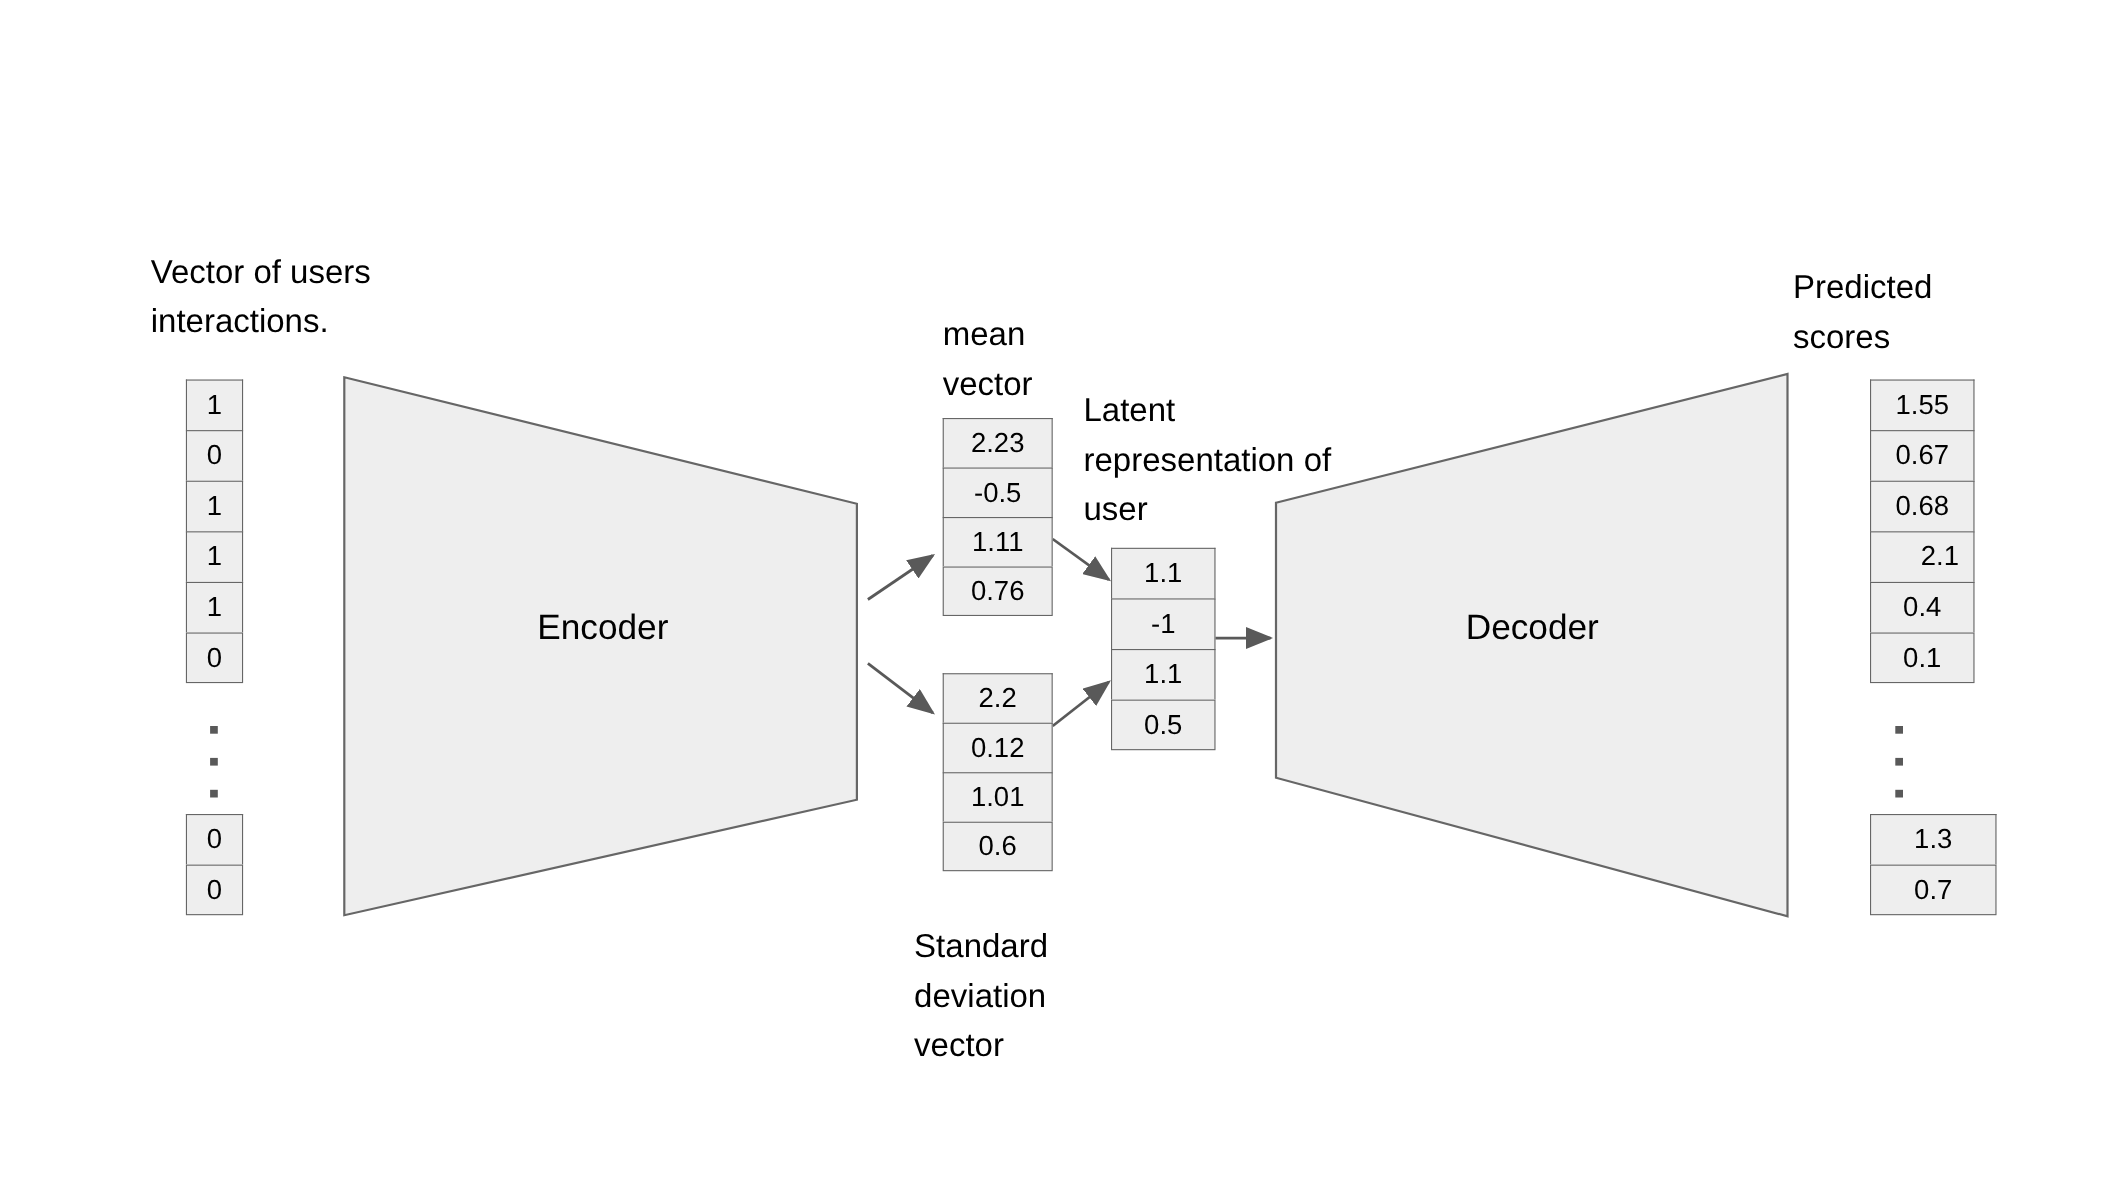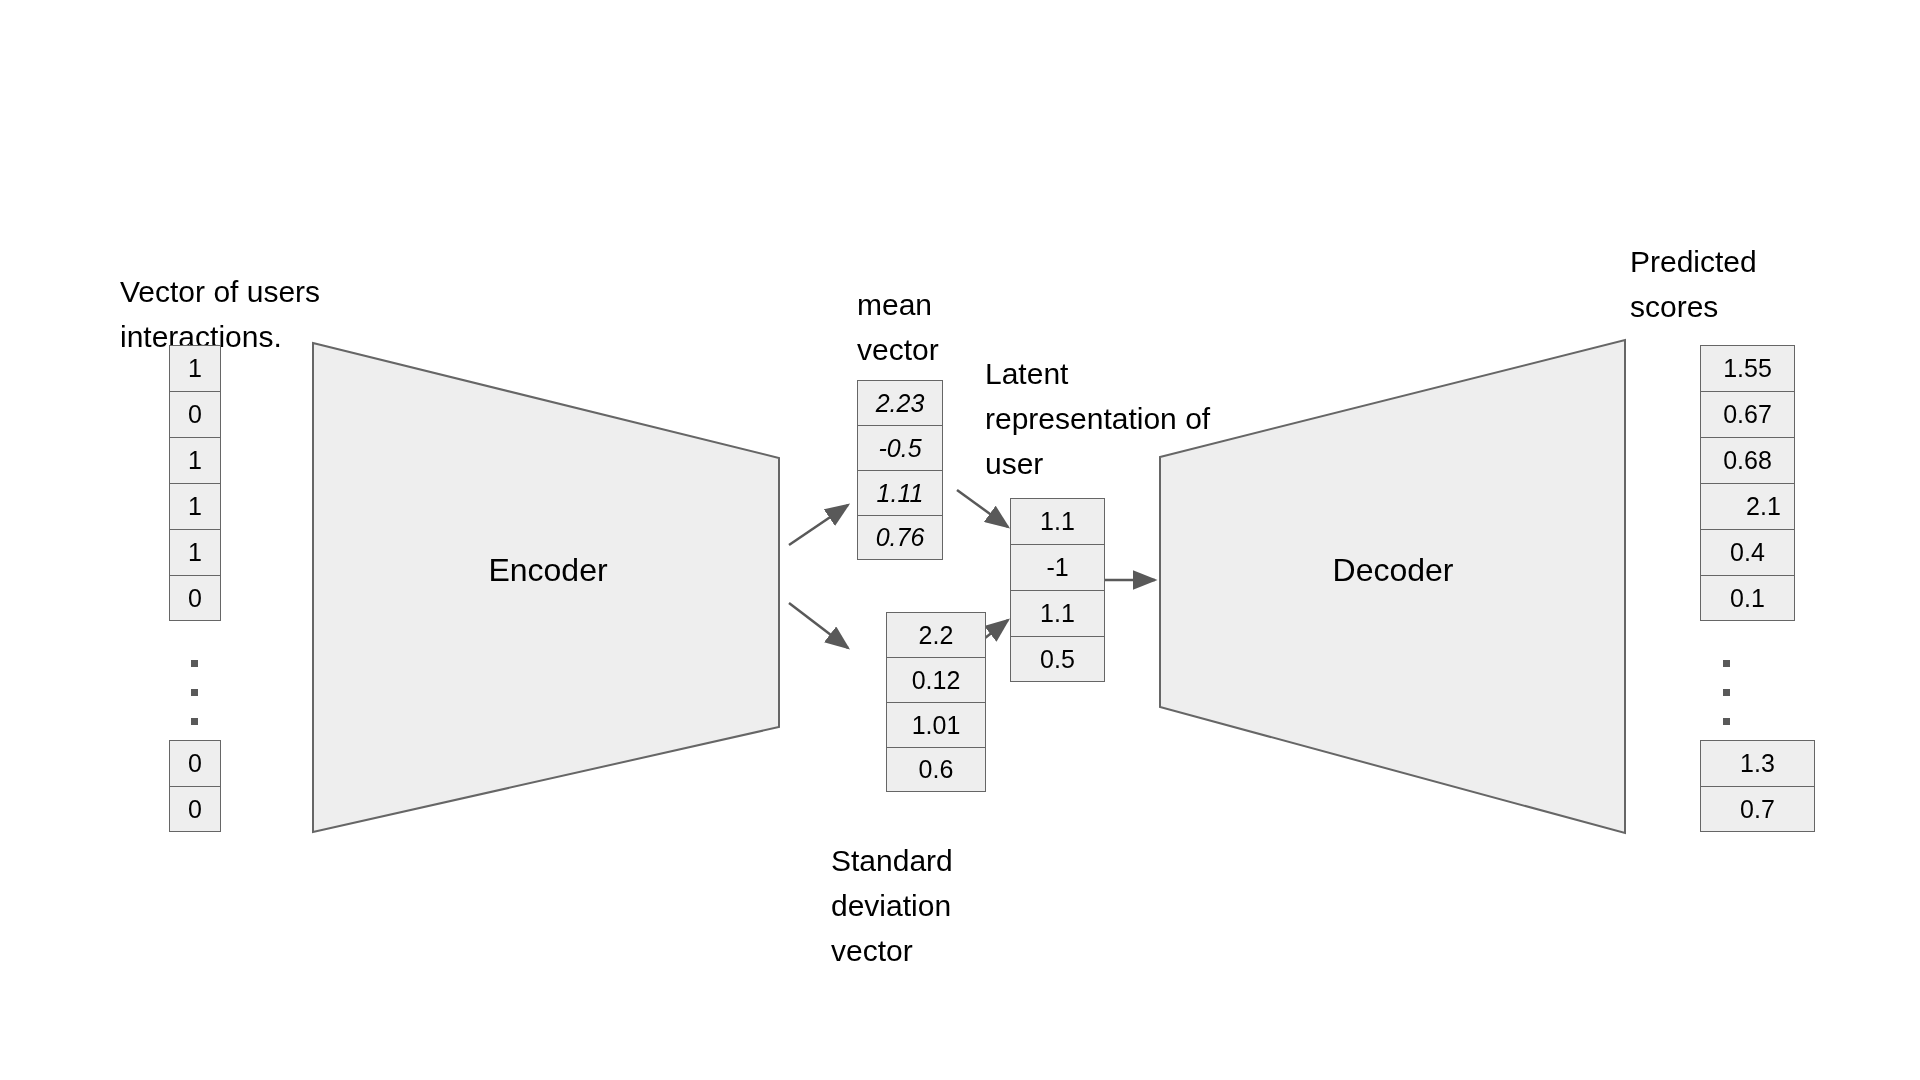--- a/index.html
+++ b/index.html
@@ -101,21 +101,21 @@
 
     <line x1="789" y1="603" x2="848" y2="648" stroke="#595959" stroke-width="2.5" marker-end="url(#arrowhead)"></line>
 
     <line x1="957" y1="490" x2="1008" y2="527" stroke="#595959" stroke-width="2.5" marker-end="url(#arrowhead)"></line>
 
     <line x1="957" y1="660" x2="1008" y2="620" stroke="#595959" stroke-width="2.5" marker-end="url(#arrowhead)"></line>
 
     <line x1="1097" y1="580" x2="1155" y2="580" stroke="#595959" stroke-width="2.5" marker-end="url(#arrowhead)"></line>
   </svg>
 
-  <div class="label" style="left:120px; top:225px; width:300px;margin-top:44px;">Vector of users
+  <div class="label" style="left:137px; top:225px; width:300px;">Vector of users
 interactions.</div>
 
   <div class="label" style="left:857px; top:282px; width:160px;">mean
 vector</div>
 
   <div class="label" style="left:985px; top:351px; width:270px;">Latent
 representation of
 user</div>
 
   <div class="label" style="left:831px; top:838px; width:200px;">Standard
@@ -142,28 +142,28 @@
     <span style="margin-bottom:22px;"></span>
     <span style="margin-bottom:22px;"></span>
     <span></span>
   </div>
 
   <div class="vec" style="left:169px; top:740px; width:52px;">
     <div class="cell" style="height:46px;">0</div>
     <div class="cell" style="height:46px;">0</div>
   </div>
 
-  <div class="vec" style="left:857px; top:380px; width:86px;font-style:italic;">
+  <div class="vec" style="left:857px; top:380px; width:100px;">
     <div class="cell" style="height:45px;">2.23</div>
     <div class="cell" style="height:45px;">-0.5</div>
     <div class="cell" style="height:45px;">1.11</div>
     <div class="cell" style="height:45px;">0.76</div>
   </div>
 
-  <div class="vec" style="left:886px; top:612px; width:100px;">
+  <div class="vec" style="left:857px; top:612px; width:100px;">
     <div class="cell" style="height:45px;">2.2</div>
     <div class="cell" style="height:45px;">0.12</div>
     <div class="cell" style="height:45px;">1.01</div>
     <div class="cell" style="height:45px;">0.6</div>
   </div>
 
   <div class="vec" style="left:1010px; top:498px; width:95px;">
     <div class="cell" style="height:46px;">1.1</div>
     <div class="cell" style="height:46px;">-1</div>
     <div class="cell" style="height:46px;">1.1</div>

